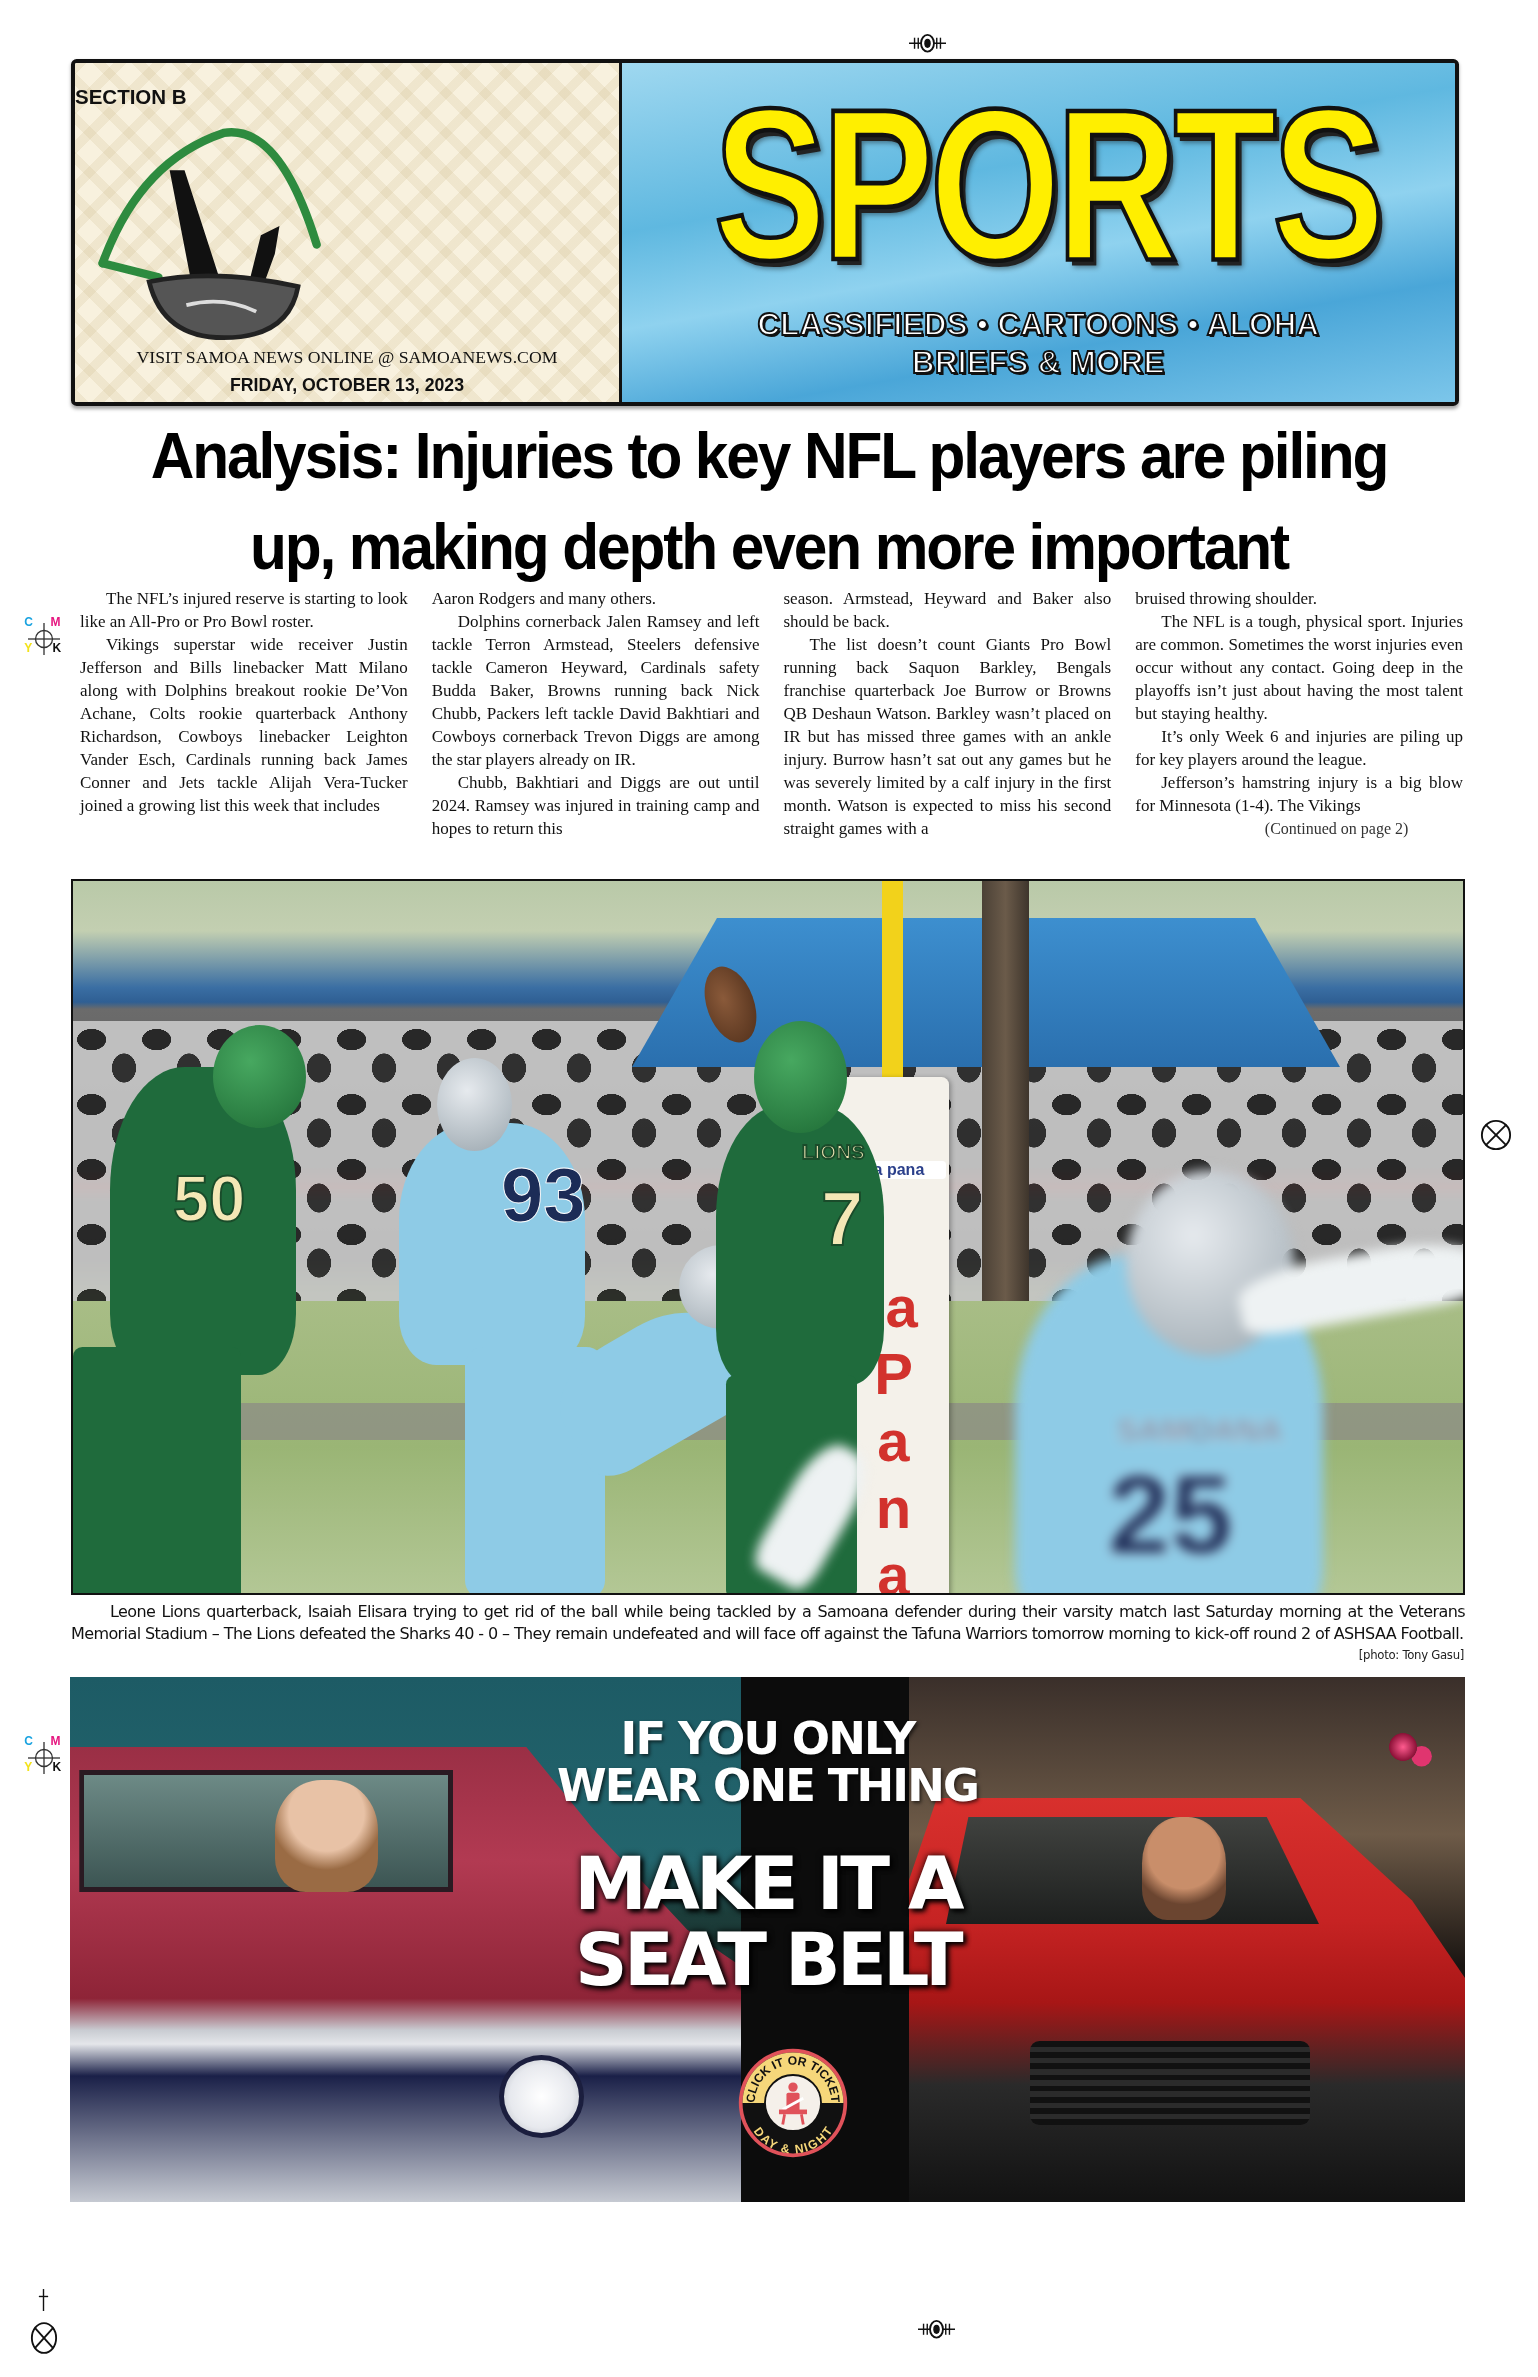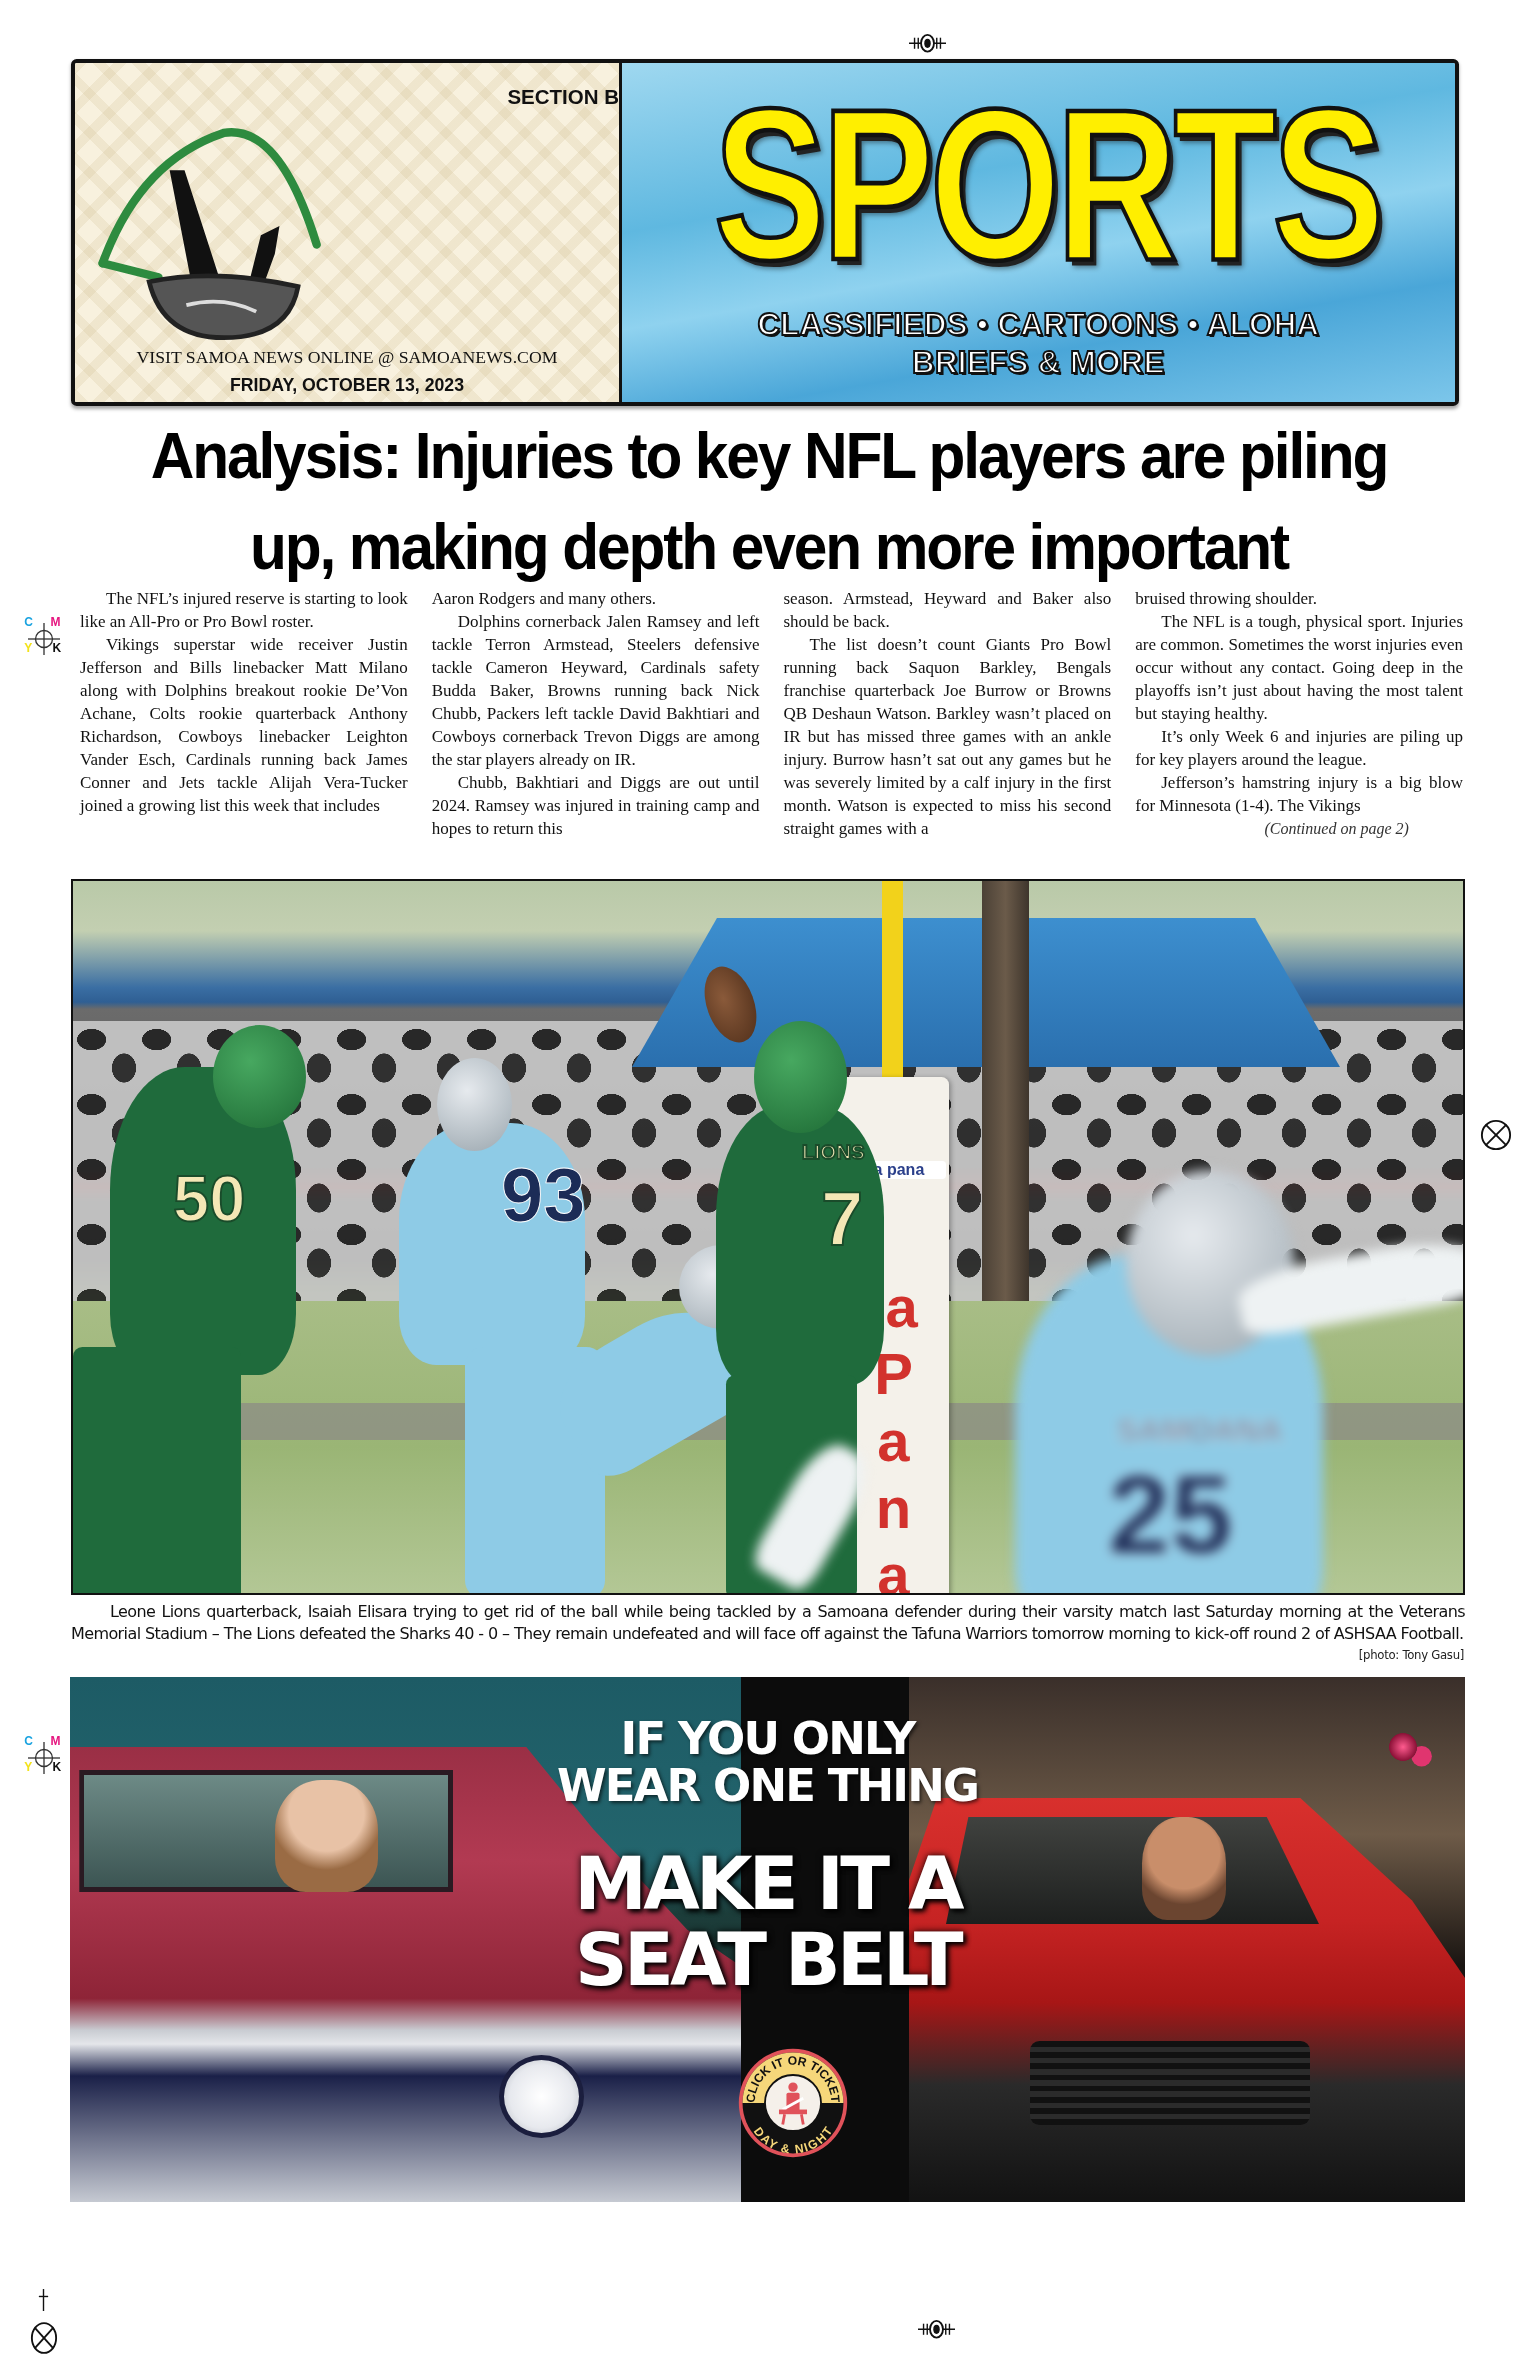--- a/index.html
+++ b/index.html
@@ -12,41 +12,41 @@
 
   
   .masthead { position:absolute; left:71px; top:59px; width:1380px; height:339px; border:4.7px solid #111; border-radius:5.6px; display:flex; overflow:hidden; box-shadow:0 2.8px 3.7px rgba(0,0,0,0.35); }
   .mast-left { position:relative; width:544px; height:100%; border-right:3.7px solid #111;
     background:
       repeating-linear-gradient(45deg, rgba(200,180,130,0.18) 0 9.3px, rgba(255,255,255,0) 9.3px 28px),
       repeating-linear-gradient(-45deg, rgba(200,180,130,0.18) 0 9.3px, rgba(255,255,255,0) 9.3px 28px),
       #f8f1de; }
   .mast-right { position:relative; flex:1; height:100%;
     background: linear-gradient(170deg, #9fd8f0 0%, #5fb8e0 35%, #8fd2ef 55%, #4aa6d8 75%, #7cc6ea 100%); }
-  .section-label { position:absolute; left:0; right:0; top:22.4px; text-align:right; font-family:"Liberation Sans", sans-serif; font-weight:bold; font-size:20.5px; color:#111; }
+  .section-label { position:absolute; left:0; right:0; top:22.4px; text-align:left; font-family:"Liberation Sans", sans-serif; font-weight:bold; font-size:20.5px; color:#111; }
   .logo-wordmark { position:absolute; left:203px; top:75px; font-family:"Liberation Sans", sans-serif; font-weight:bold; color:#d42a33; line-height:0.78; text-shadow: 2.8px 3.7px 2.8px rgba(0,0,0,0.45); letter-spacing:-1.9px; }
   .logo-wordmark .w1 { display:block; font-size:110px; transform:scaleY(1.1); }
   .logo-wordmark .w2 { display:block; font-size:110px; margin-left:65px; transform:scaleY(1.1); }
   .logo-emblem { position:absolute; left:9.3px; top:42px; width:242px; height:242px; }
   .visit-line { position:absolute; left:0; right:0; top:284px; text-align:center; font-family:"Liberation Serif", serif; font-size:17.7px; color:#111; }
   .date-line { position:absolute; left:0; right:0; top:312px; text-align:center; font-family:"Liberation Sans", sans-serif; font-weight:bold; font-size:17.7px; color:#111; }
 
   .sports-title { position:absolute; left:0; right:0; top:0px; text-align:center; font-family:"Liberation Sans", sans-serif; font-weight:bold; font-size:216px; line-height:242px; color:#ffef00; letter-spacing:-5.6px; transform:scaleX(0.78); transform-origin:center;
     -webkit-text-stroke:4.7px #111; text-shadow: 5.6px 5.6px 0 #222, 7.5px 7.5px 5.6px rgba(0,0,0,0.4); }
   .sports-sub { position:absolute; left:0; right:0; text-align:center; font-family:"Liberation Sans", sans-serif; font-weight:bold; font-size:31px; color:#fff; -webkit-text-stroke:1.9px #111; text-shadow:1.9px 1.9px 0 #111; letter-spacing:0.5px; }
 
   
   .headline { position:absolute; left:65px; top:410px; width:1408px; text-align:center; font-family:"Liberation Sans", sans-serif; font-weight:bold; font-size:65px; line-height:91px; letter-spacing:-2.3px; color:#000; transform:scaleX(0.93); transform-origin:center top; }
 
   
   .article { position:absolute; left:80px; top:587px; width:1383px; height:287px; display:flex; gap:24px; }
   .col { flex:1; font-family:"Liberation Serif", serif; font-size:17px; line-height:23px; text-align:justify; color:#111; }
   .col p { margin:0; text-indent:26px; }
   .col p.cont { text-indent:0; }
-  .continued { font-family:"Liberation Serif", serif; font-style:italic; font-size:16px; text-align:center; margin-top:0px; padding-left:75px; color:#333; }
+  .continued { font-family:"Liberation Serif", serif; font-size:16px; text-align:center; margin-top:0px; padding-left:75px; color:#333; }
 
   
   .photo { position:absolute; left:71px; top:879px; width:1394px; height:716px; border:2.8px solid #111; box-sizing:border-box; overflow:hidden;
     background: linear-gradient(180deg, #b9c9a8 0%, #c3cfb1 7%, #3a6ea3 15%, #2f5f93 17%, #6b6b6b 18%, #5a5a5a 40%, #b24b4b 43%, #6b6b6b 45%, #5a5a5a 53%, #8fa86e 58%, #a9bd85 70%, #9cb477 85%, #b8c993 100%); }
   .photo .wall { position:absolute; left:0; right:0; top:140px; height:308px;
     background:
       radial-gradient(ellipse 20.5px 15px at 18.6px 18.6px, #222 70%, transparent 72%),
       radial-gradient(ellipse 17px 20.5px at 51px 47px, #2b2b2b 70%, transparent 72%),
       #c9c9c9; background-size:65px 65px; opacity:0.9; }
   .photo .canopy { position:absolute; left:559px; top:37px; width:708px; height:149px; background:linear-gradient(180deg,#3d8fcf,#2a6fae); clip-path:polygon(12% 0,88% 0,100% 100%,0 100%); }

